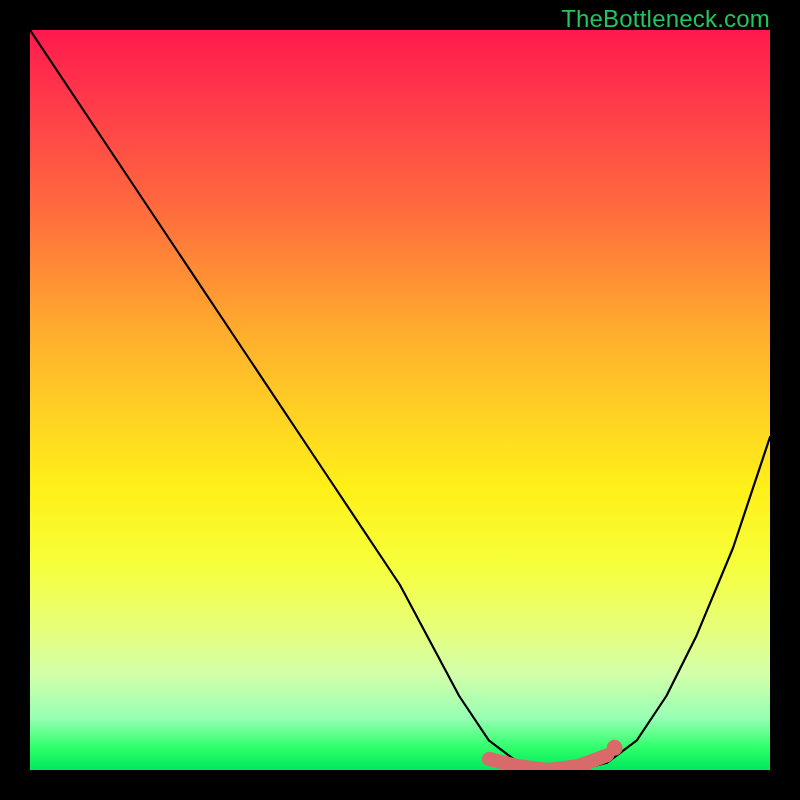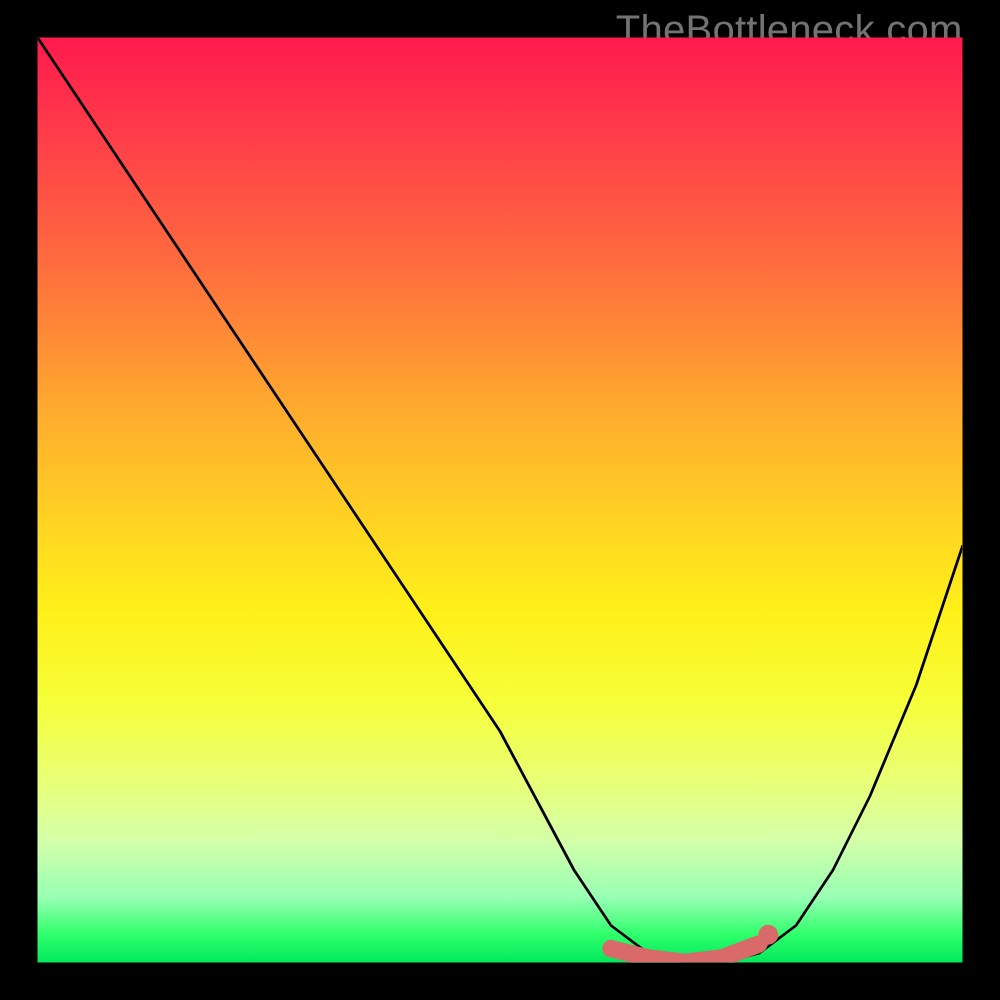--- a/index.html
+++ b/index.html
@@ -36,23 +36,23 @@
       #d3ffaa 87%,
       #97ffb4 93%,
       #2eff6a 97%,
       #00e85c 100%
     );
   }
   .watermark {
     position: absolute;
     top: 5px;
     right: 30px;
-    color: #737373;
+    color: #22c55e;
     font-family: Arial, Helvetica, sans-serif;
-    font-size: 32px;
+    font-size: 24px;
     font-weight: 400;
     letter-spacing: 0.2px;
   }
   svg.curves {
     position: absolute;
     top: 0;
     left: 0;
   }
 </style>
 </head>

